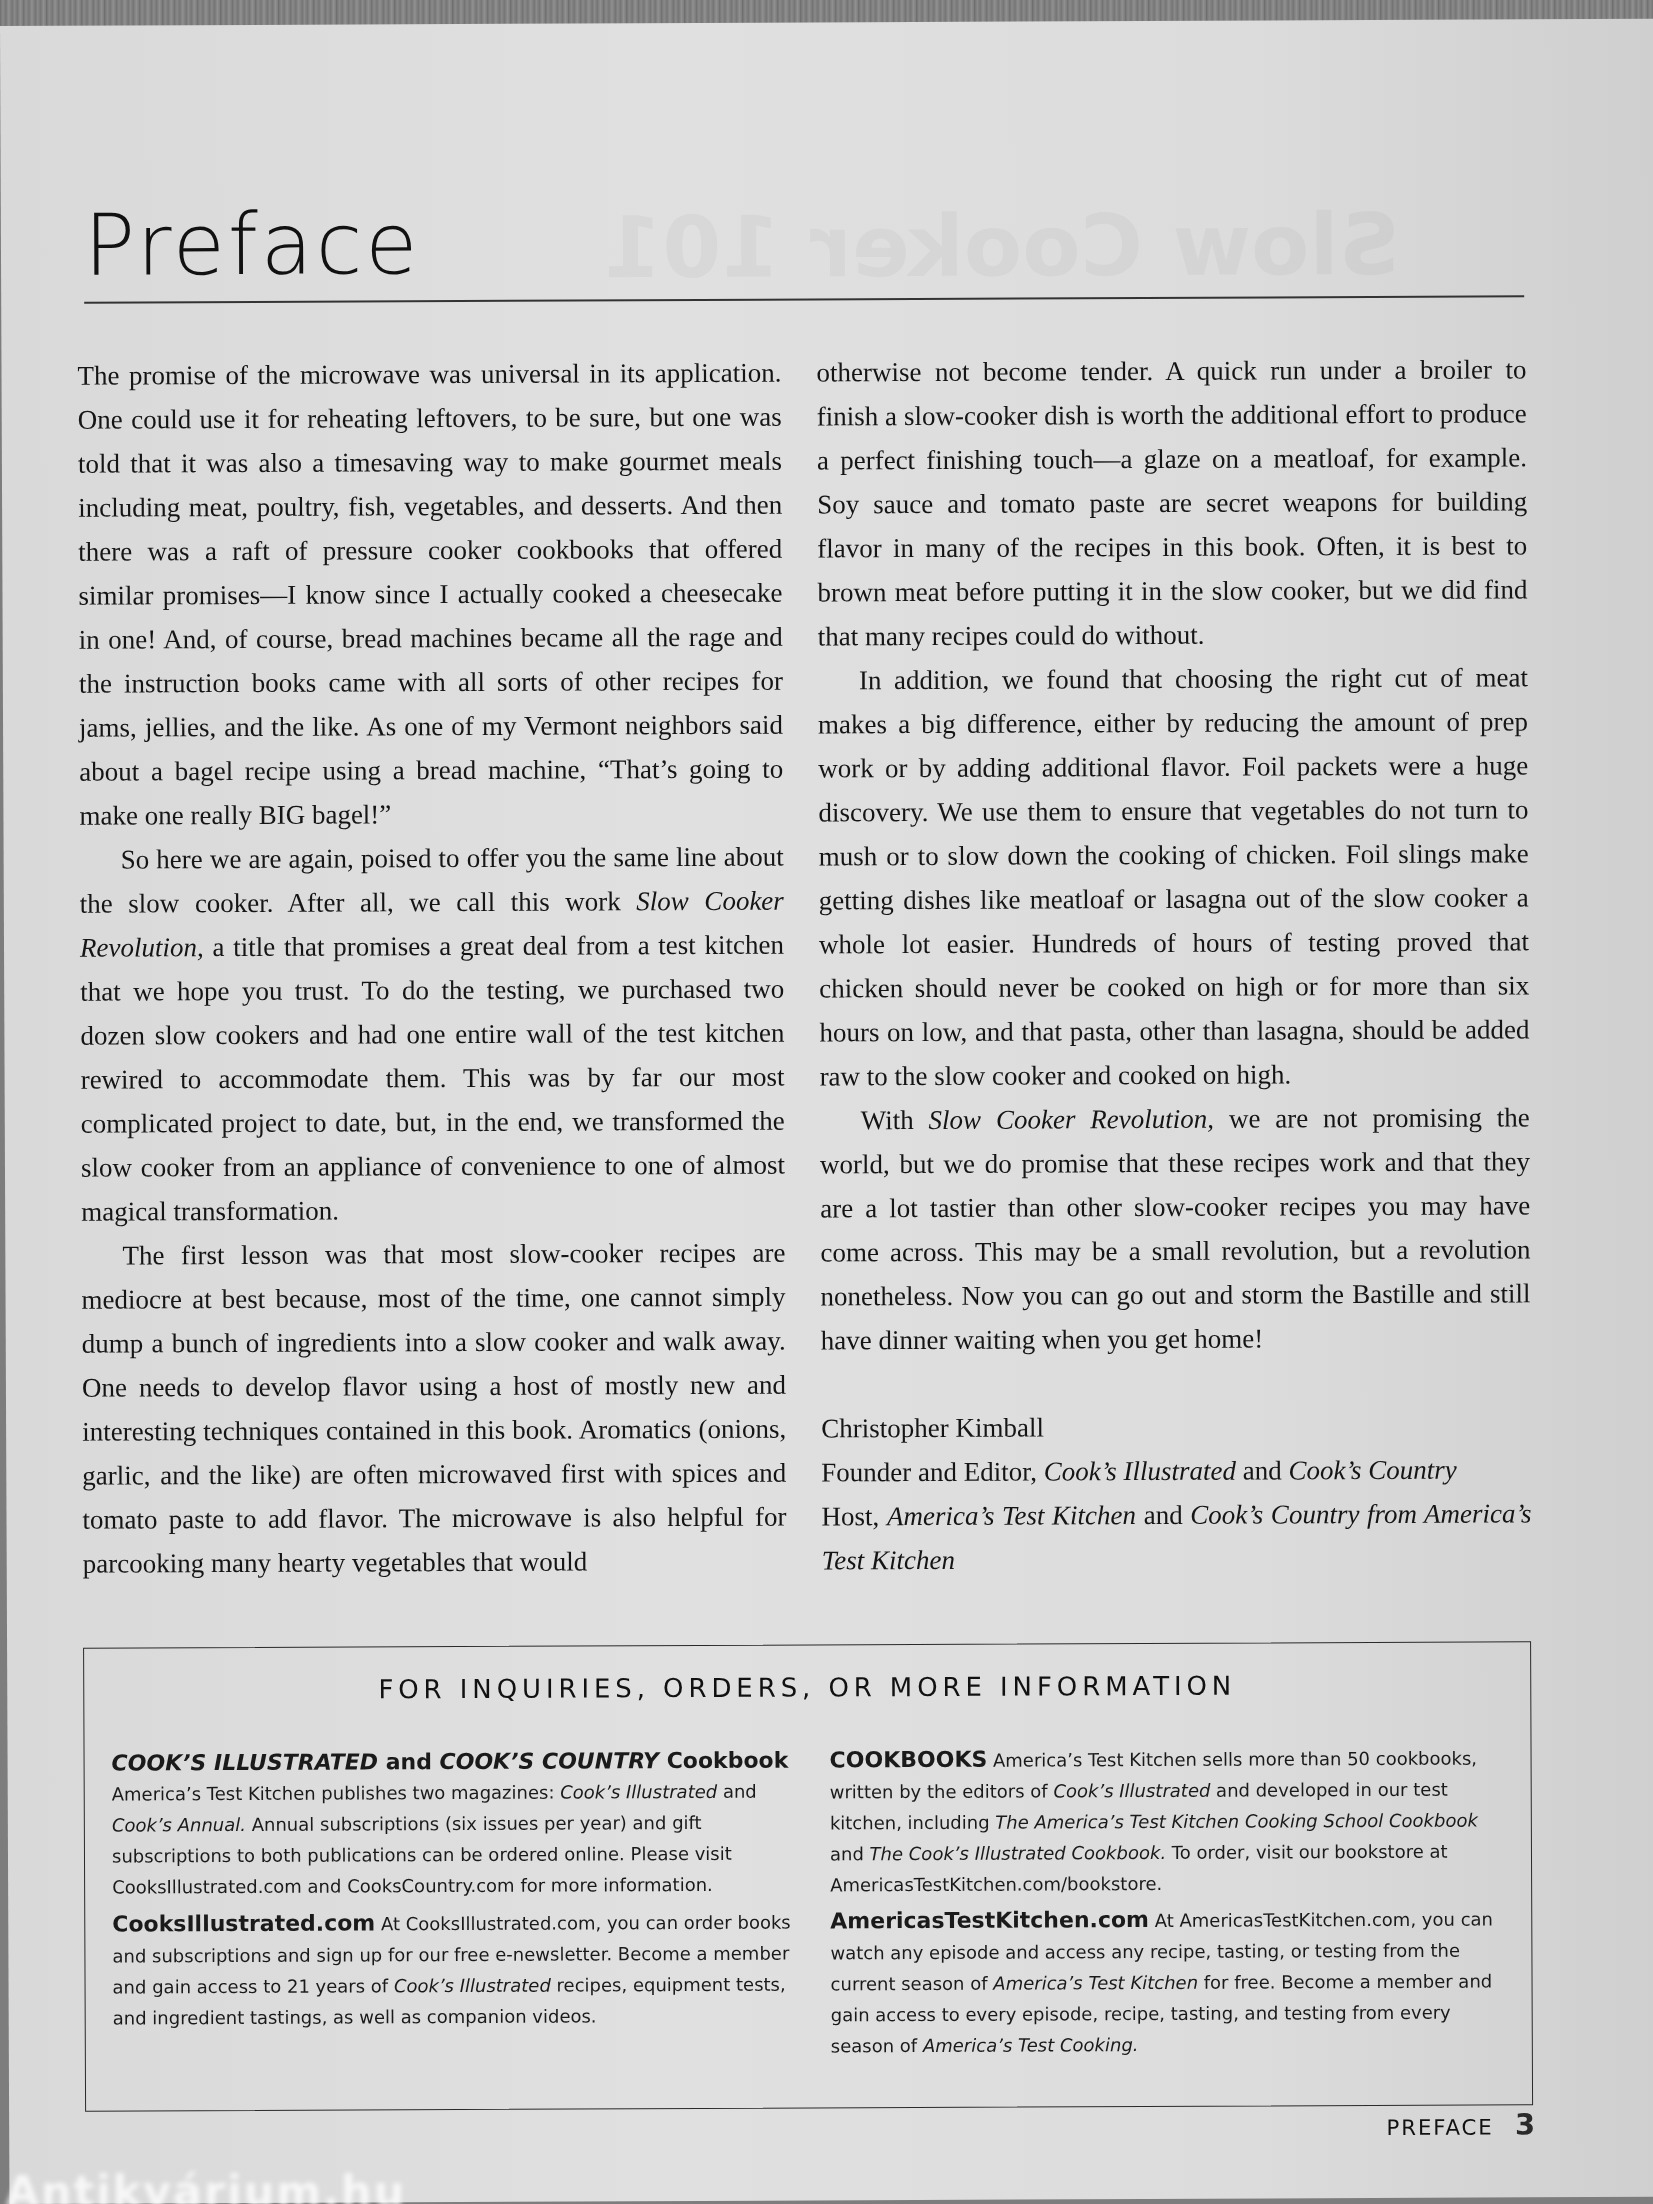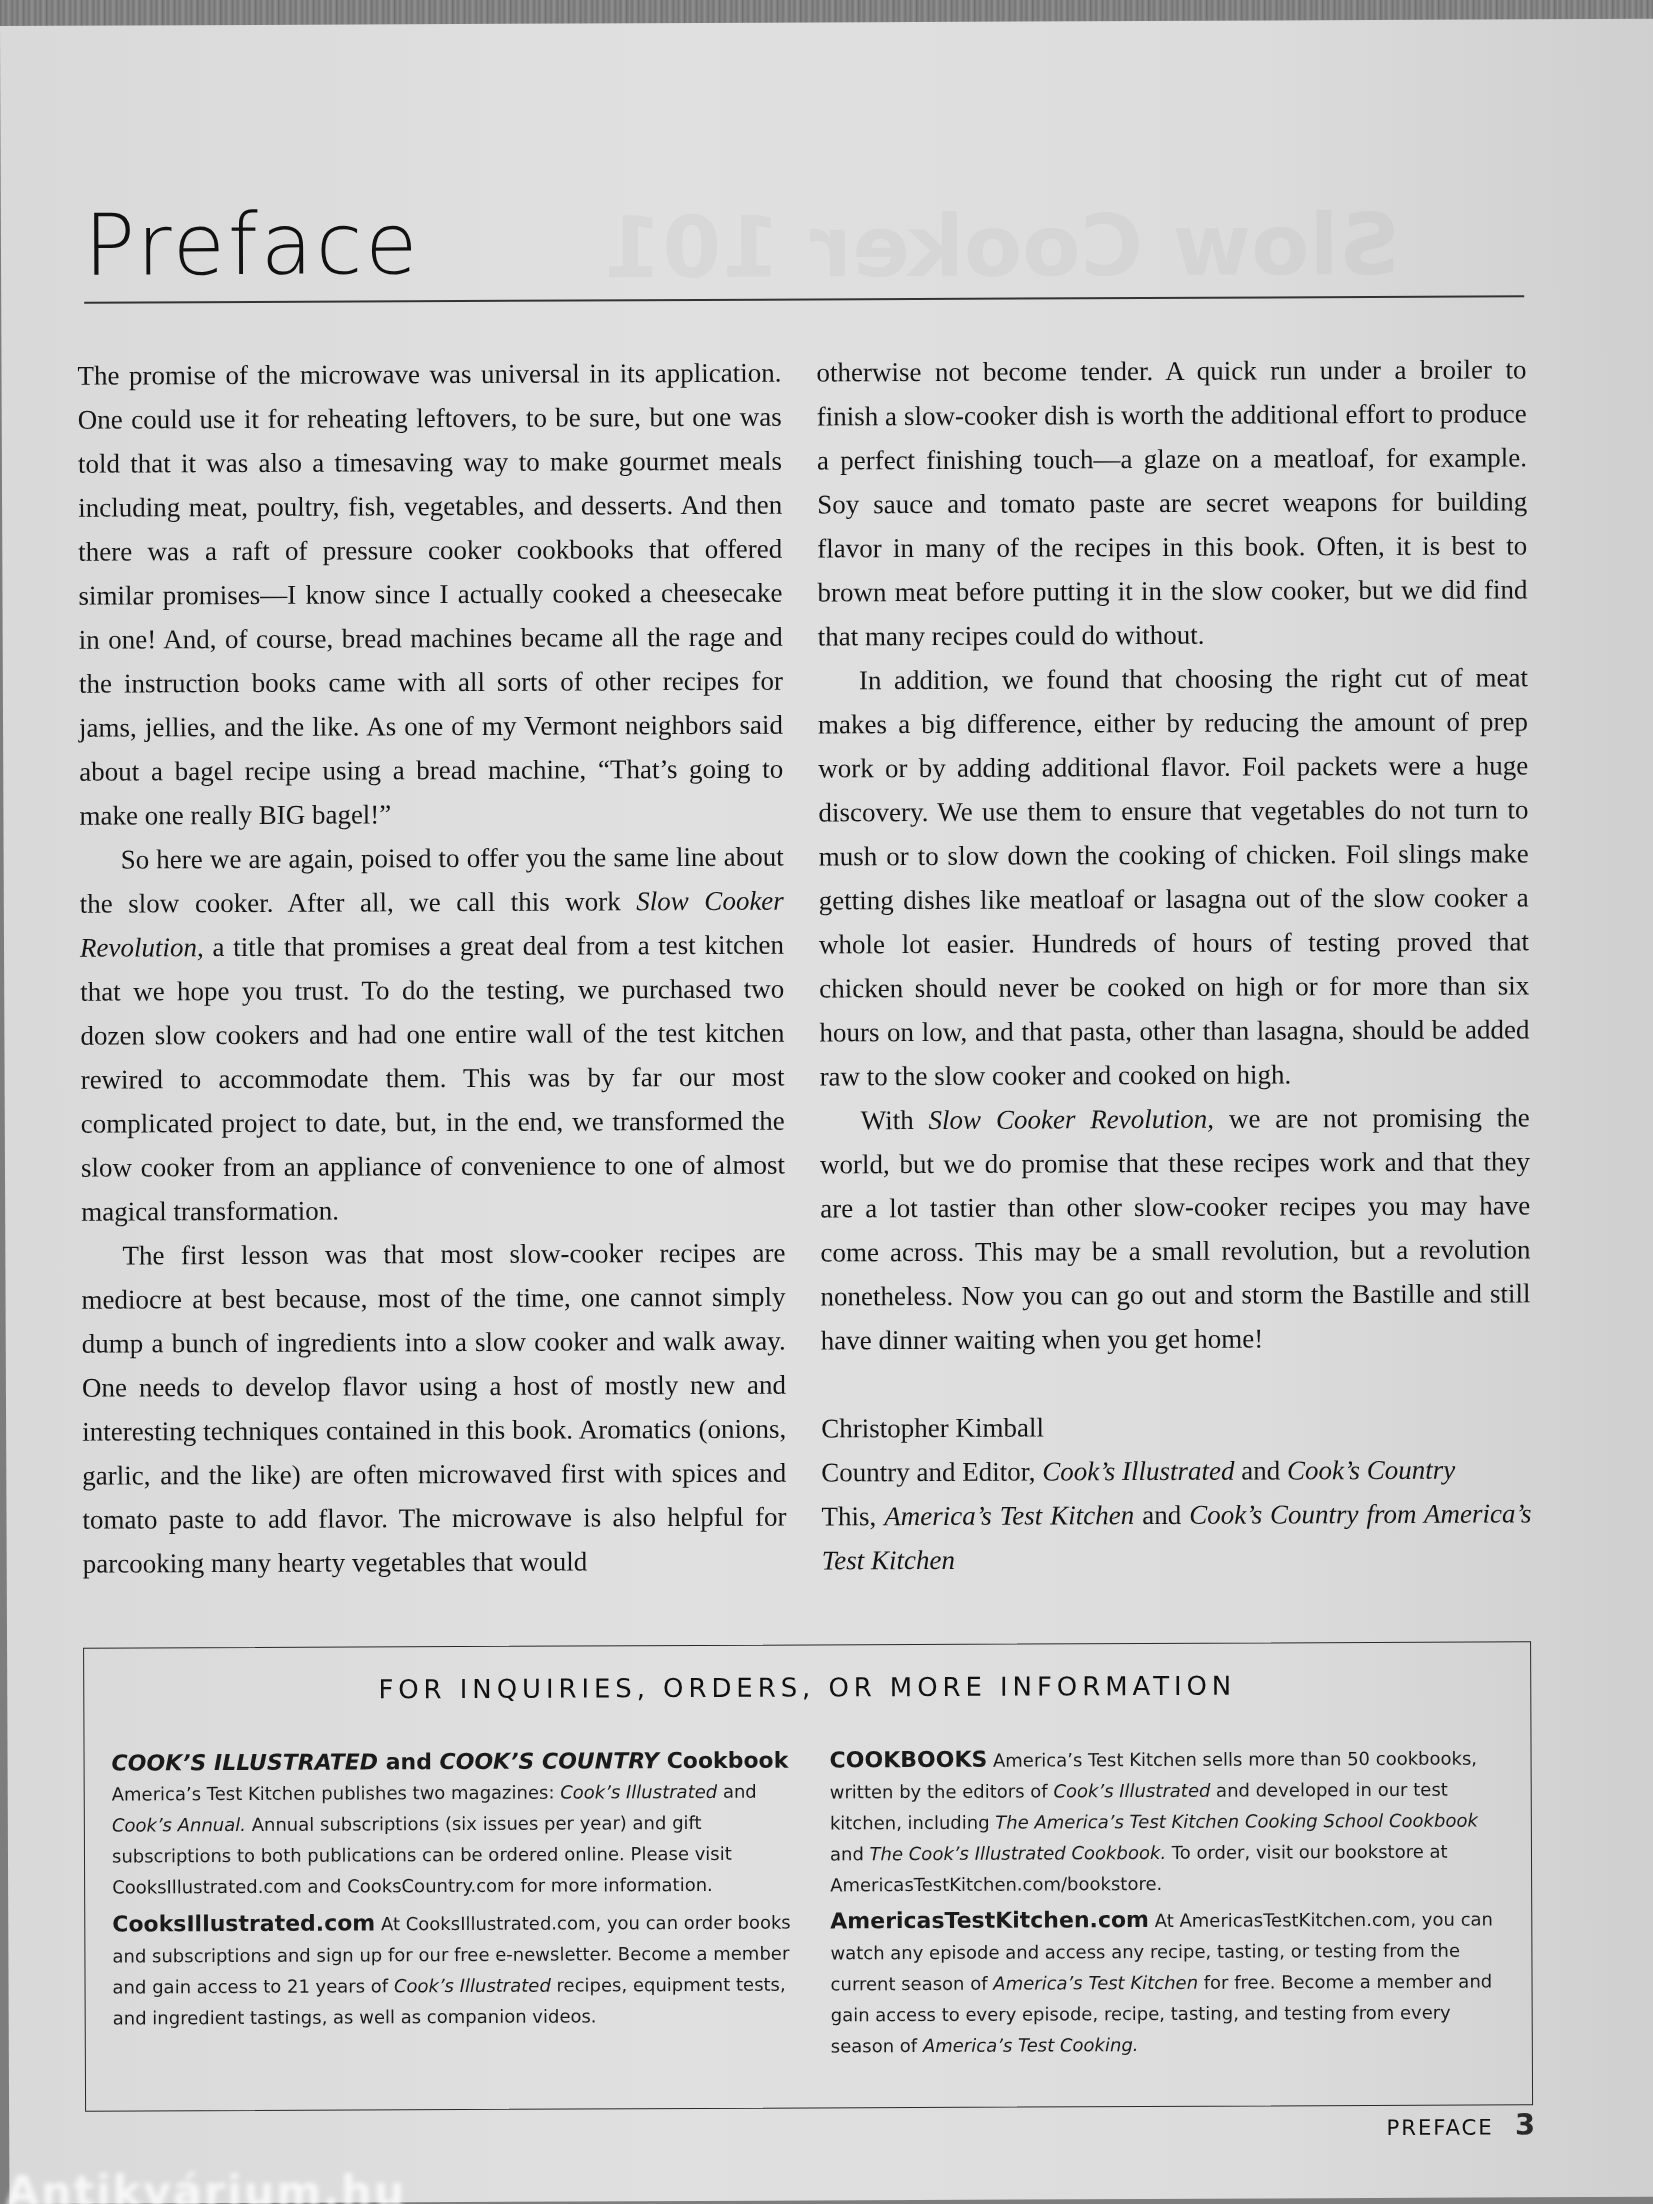--- a/index.html
+++ b/index.html
@@ -94,22 +94,22 @@
   </div>
 
   <div class="col right">
     <p>otherwise not become tender. A quick run under a broiler to finish a slow-cooker dish is worth the additional effort to produce a perfect finishing touch—a glaze on a meatloaf, for example. Soy sauce and tomato paste are secret weapons for building flavor in many of the recipes in this book. Often, it is best to brown meat before putting it in the slow cooker, but we did find that many recipes could do without.</p>
     <p class="indent">In addition, we found that choosing the right cut of meat makes a big difference, either by reducing the amount of prep work or by adding additional flavor. Foil packets were a huge discovery. We use them to ensure that vegetables do not turn to mush or to slow down the cooking of chicken. Foil slings make getting dishes like meatloaf or lasagna out of the slow cooker a whole lot easier. Hundreds of hours of testing proved that chicken should never be cooked on high or for more than six hours on low, and that pasta, other than lasagna, should be added raw to the slow cooker and cooked on high.</p>
     <p class="indent"><span>With </span><em>Slow Cooker Revolution,</em><span> we are not promising the world, but we do promise that these recipes work and that they are a lot tastier than other slow-cooker recipes you may have come across. This may be a small revolution, but a revolution nonetheless. Now you can go out and storm the Bastille and still have dinner waiting when you get home!</span></p>
 
     <p class="sig">
       </p>
       <div>Christopher Kimball</div>
-      <div><span>Country and Editor, </span><em>Cook’s Illustrated</em><span> and </span><em>Cook’s Country</em></div>
-      <div><span>This, </span><em>America’s Test Kitchen</em><span> and </span><em>Cook’s Country from America’s Test Kitchen</em></div>
+      <div><span>Founder and Editor, </span><em>Cook’s Illustrated</em><span> and </span><em>Cook’s Country</em></div>
+      <div><span>Host, </span><em>America’s Test Kitchen</em><span> and </span><em>Cook’s Country from America’s Test Kitchen</em></div>
     <p></p>
   </div>
 
   <div class="infobox">
     <h2 class="infobox-title">FOR INQUIRIES,  ORDERS, OR MORE INFORMATION</h2>
 
     <div class="info-block b1">
       <span class="heading-line"><em>COOK’S ILLUSTRATED</em><span> and </span><em>COOK’S COUNTRY</em><span> Cookbook</span></span>
       <span>America’s Test Kitchen publishes two magazines: </span><em>Cook’s Illustrated</em><span> and </span><em>Cook’s Annual.</em><span> Annual subscriptions (six issues per year) and gift subscriptions to both publications can be ordered online. Please visit CooksIllustrated.com and CooksCountry.com for more information.</span>
     </div>

